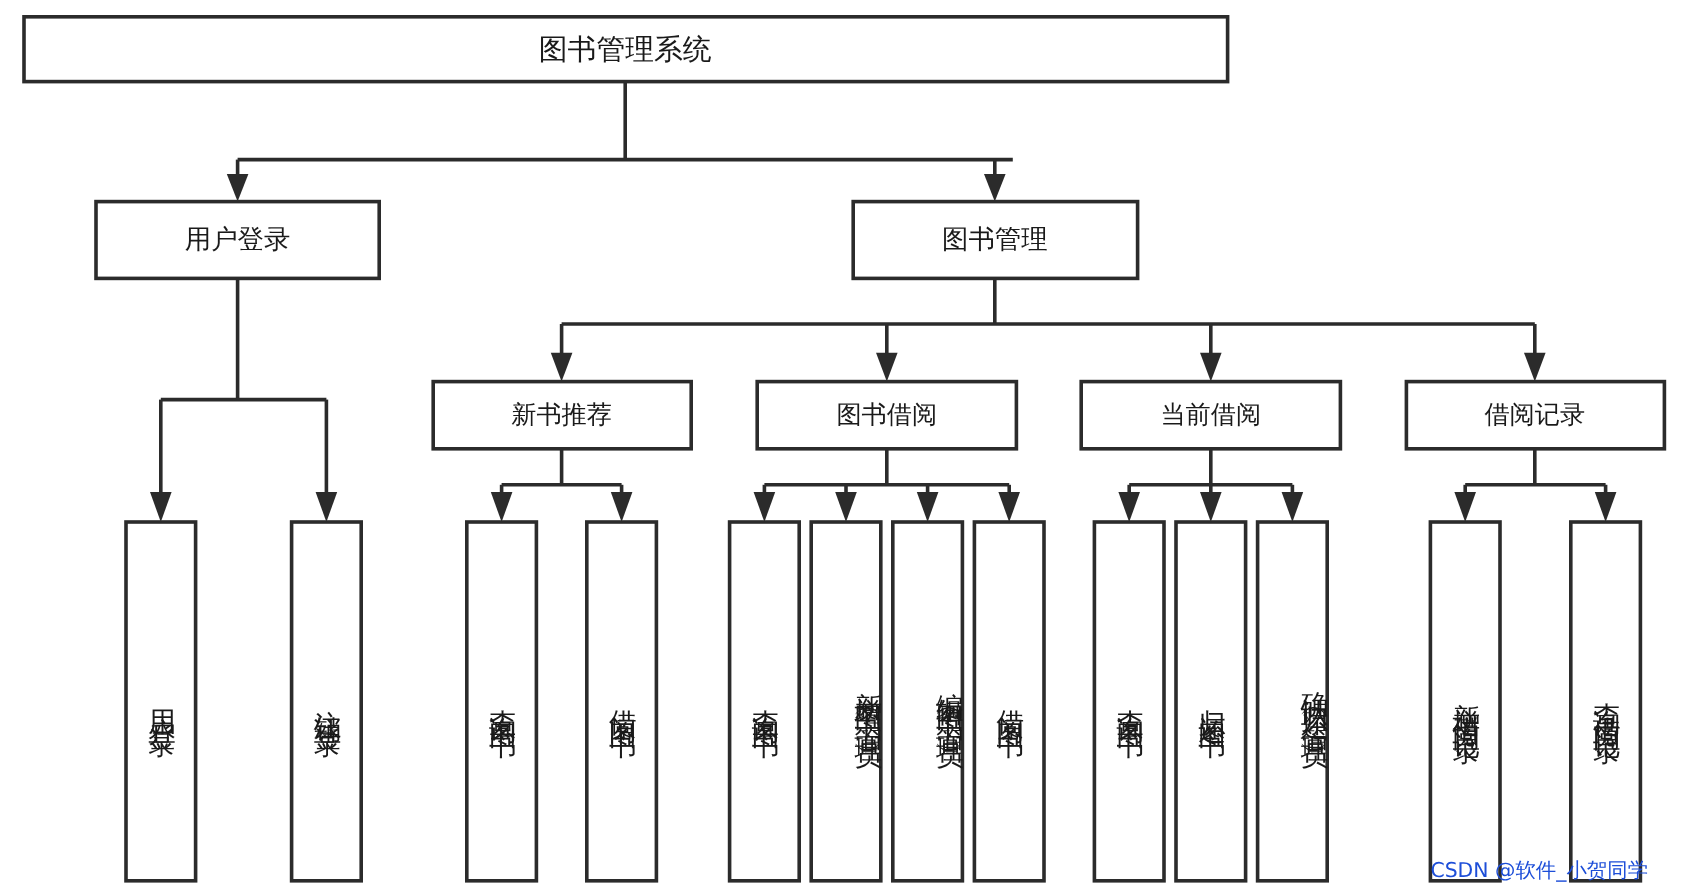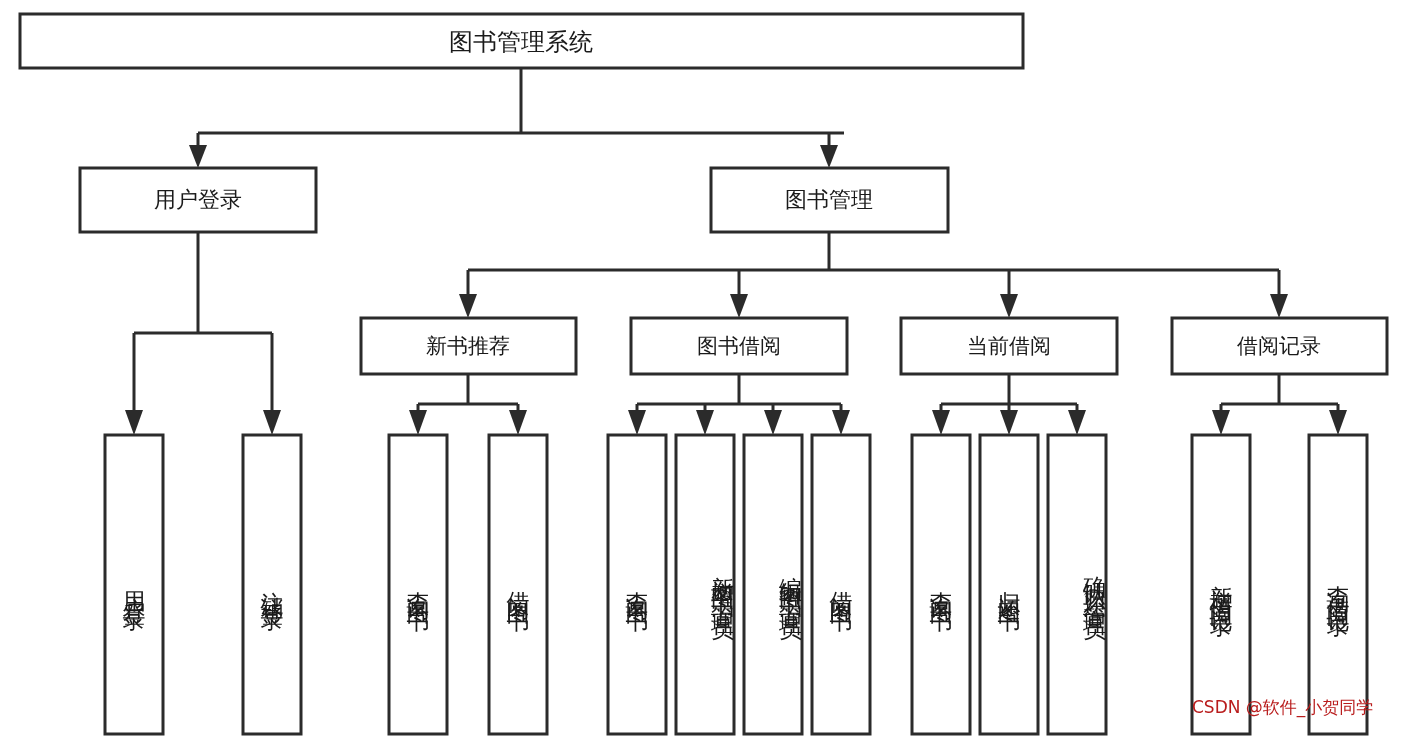--- a/index.html
+++ b/index.html
@@ -57,24 +57,24 @@
     align-items: center;
     justify-content: center;
     text-align: center;
     white-space: nowrap;
     pointer-events: none;
   }
   .watermark {
     position: absolute;
     font-family: "DejaVu Sans", "Liberation Sans", sans-serif;
     font-size: 17px;
-    color: #b91c1c;
+    color: #1d4ed8;
     white-space: nowrap;
     left: 1192px;
-    top: 696px;
+    top: 714px;
   }
 </style>
 </head>
 <body>
 
 <svg id="diagram" viewBox="0 0 1405 747">
 
   <g>
     <path class="connector" d="M 521 68 L 521 133"></path>
     <path class="connector" d="M 198 133 L 844 133"></path>

